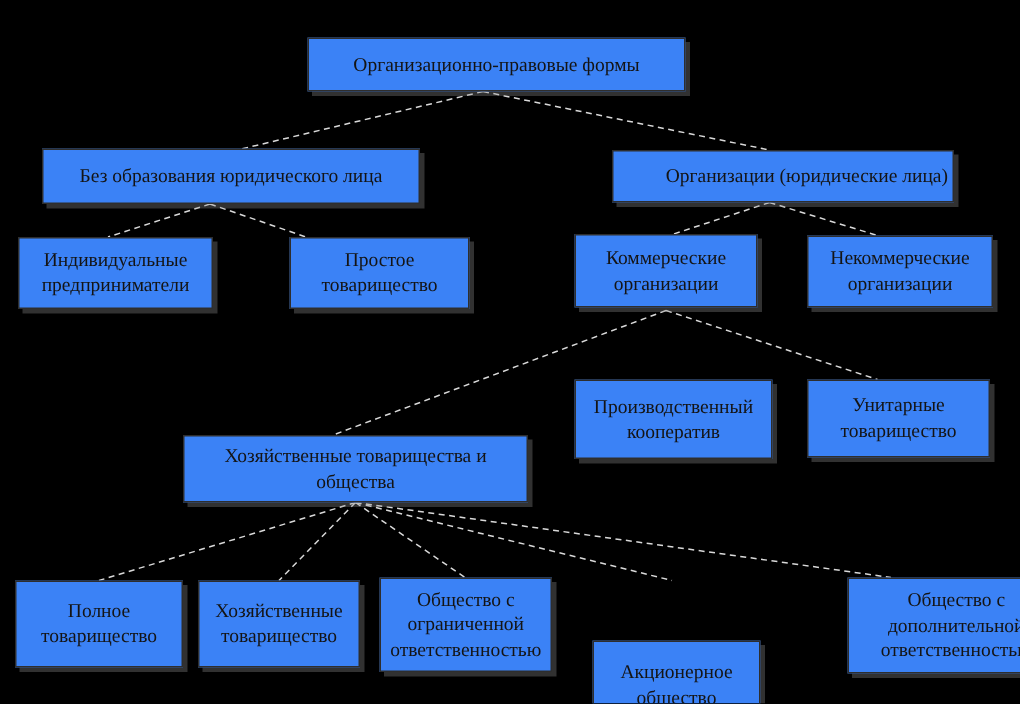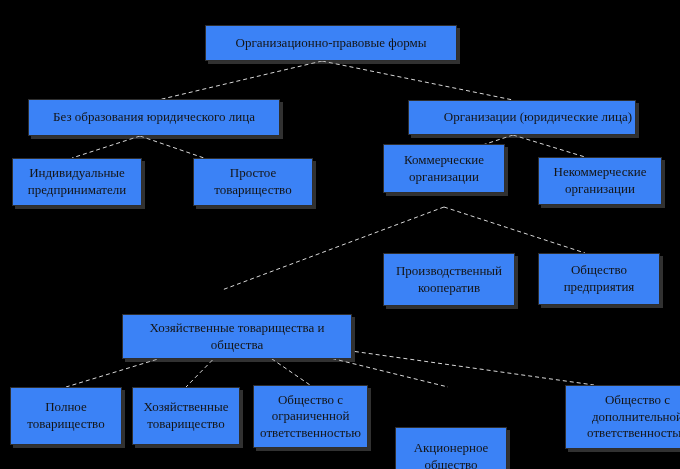--- a/index.html
+++ b/index.html
@@ -41,25 +41,25 @@
     line-height: 1.28;
     box-sizing: border-box;
     padding: 1px 3px;
   }
   
   .n-root      { left: 205px; top: 25px;  width: 252px; height: 36px; }
   .n-no-entity { left: 28px;  top: 99px;  width: 252px; height: 37px; }
   .n-org       { left: 408px; top: 100px; width: 228px; height: 35px; justify-content: flex-end; }
   .n-ind       { left: 12px;  top: 158px; width: 130px; height: 48px; }
   .n-prost     { left: 167px; top: 158px; width: 120px; height: 48px; margin-left: 26px; }
-  .n-komm      { left: 383px; top: 144px; width: 122px; height: 49px; }
+  .n-komm      { left: 383px; top: 156px; width: 122px; height: 49px; }
   .n-nekomm    { left: 538px; top: 157px; width: 124px; height: 48px; }
   .n-proizv    { left: 383px; top: 253px; width: 132px; height: 53px; }
   .n-unit      { left: 538px; top: 253px; width: 122px; height: 52px; }
-  .n-khoz      { left: 122px; top: 290px; width: 230px; height: 45px; margin-top: 24px; }
+  .n-khoz      { left: 122px; top: 290px; width: 230px; height: 45px; }
   .n-polnoe    { left: 10px;  top: 387px; width: 112px; height: 58px; }
   .n-kommandit { left: 132px; top: 387px; width: 108px; height: 58px; }
   .n-ooo       { left: 253px; top: 385px; width: 115px; height: 63px; }
   .n-ao        { left: 395px; top: 387px; width: 112px; height: 60px; margin-top: 40px; }
   .n-odo       { left: 525px; top: 385px; width: 145px; height: 64px; margin-left: 40px; }
 </style>
 </head>
 <body>
 
 <div id="stage">
@@ -106,21 +106,21 @@
 
   <div class="node n-nekomm">
     <span>Некоммерческие организации</span>
   </div>
 
   <div class="node n-proizv">
     <span>Производственный кооператив</span>
   </div>
 
   <div class="node n-unit">
-    <span>Общество предприятия</span>
+    <span>Унитарные товарищество</span>
   </div>
 
   <div class="node n-khoz">
     <span>Хозяйственные товарищества и общества</span>
   </div>
 
   <div class="node n-polnoe">
     <span>Полное товарищество</span>
   </div>
 

